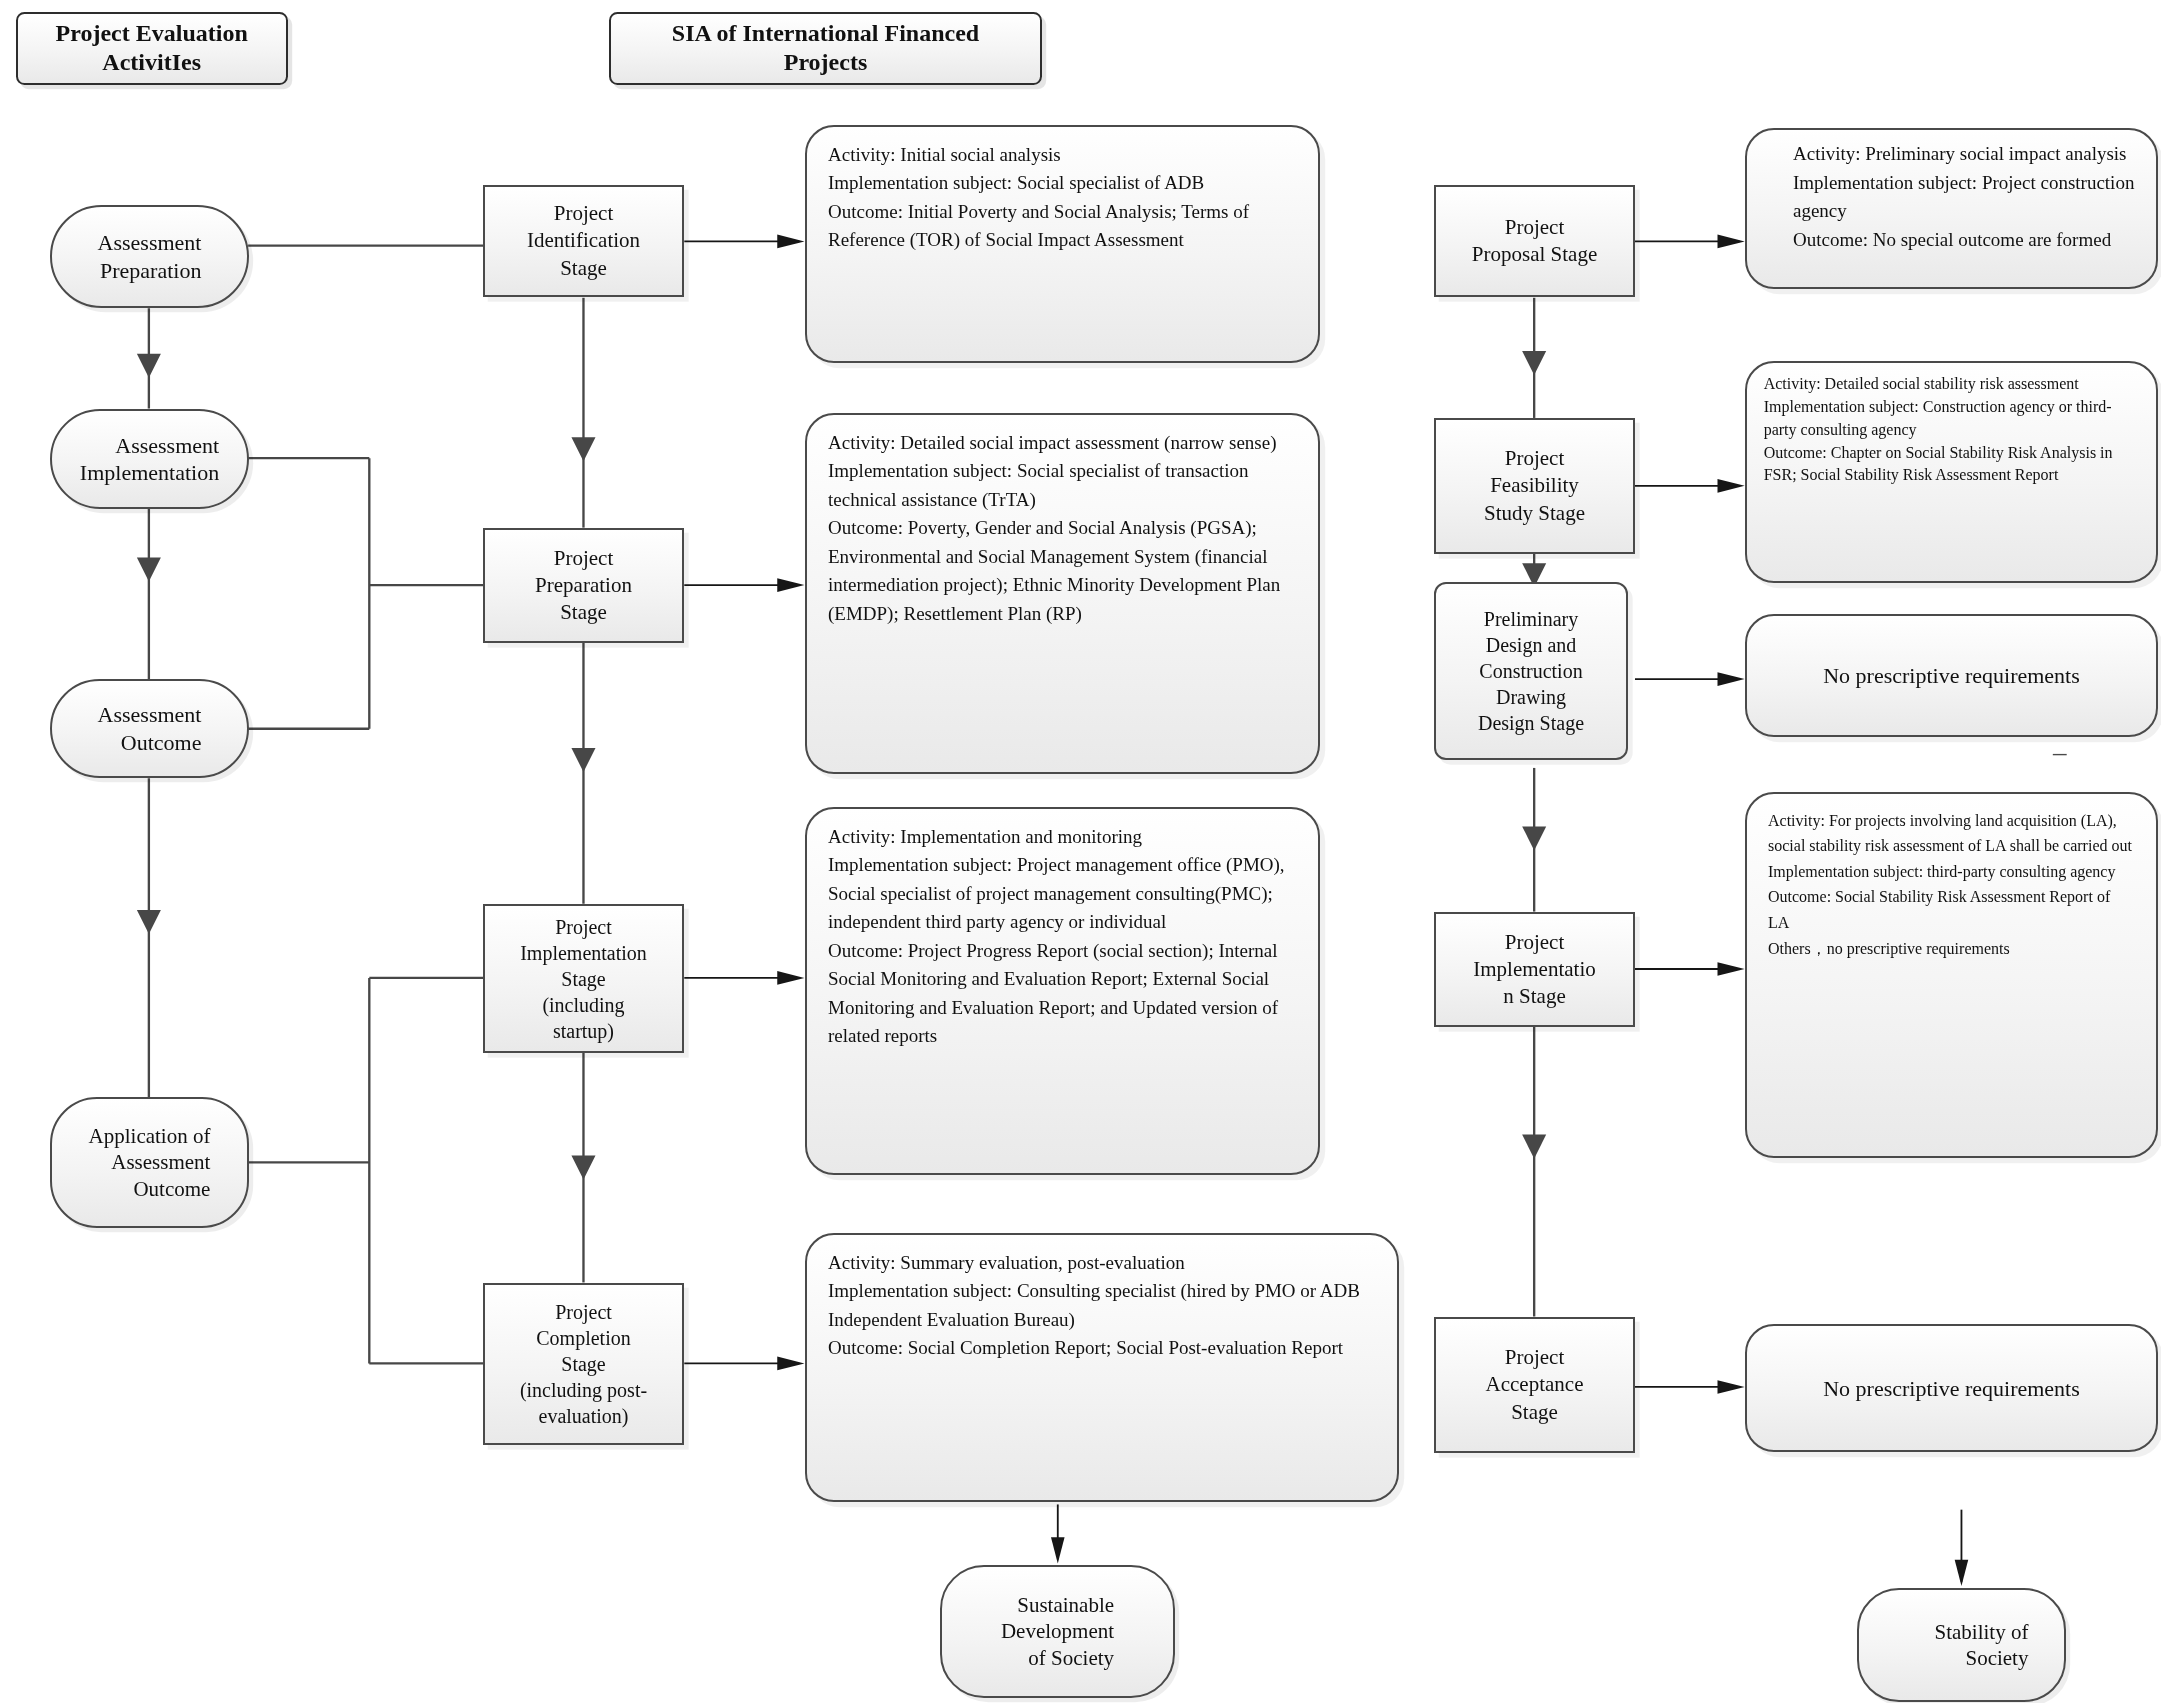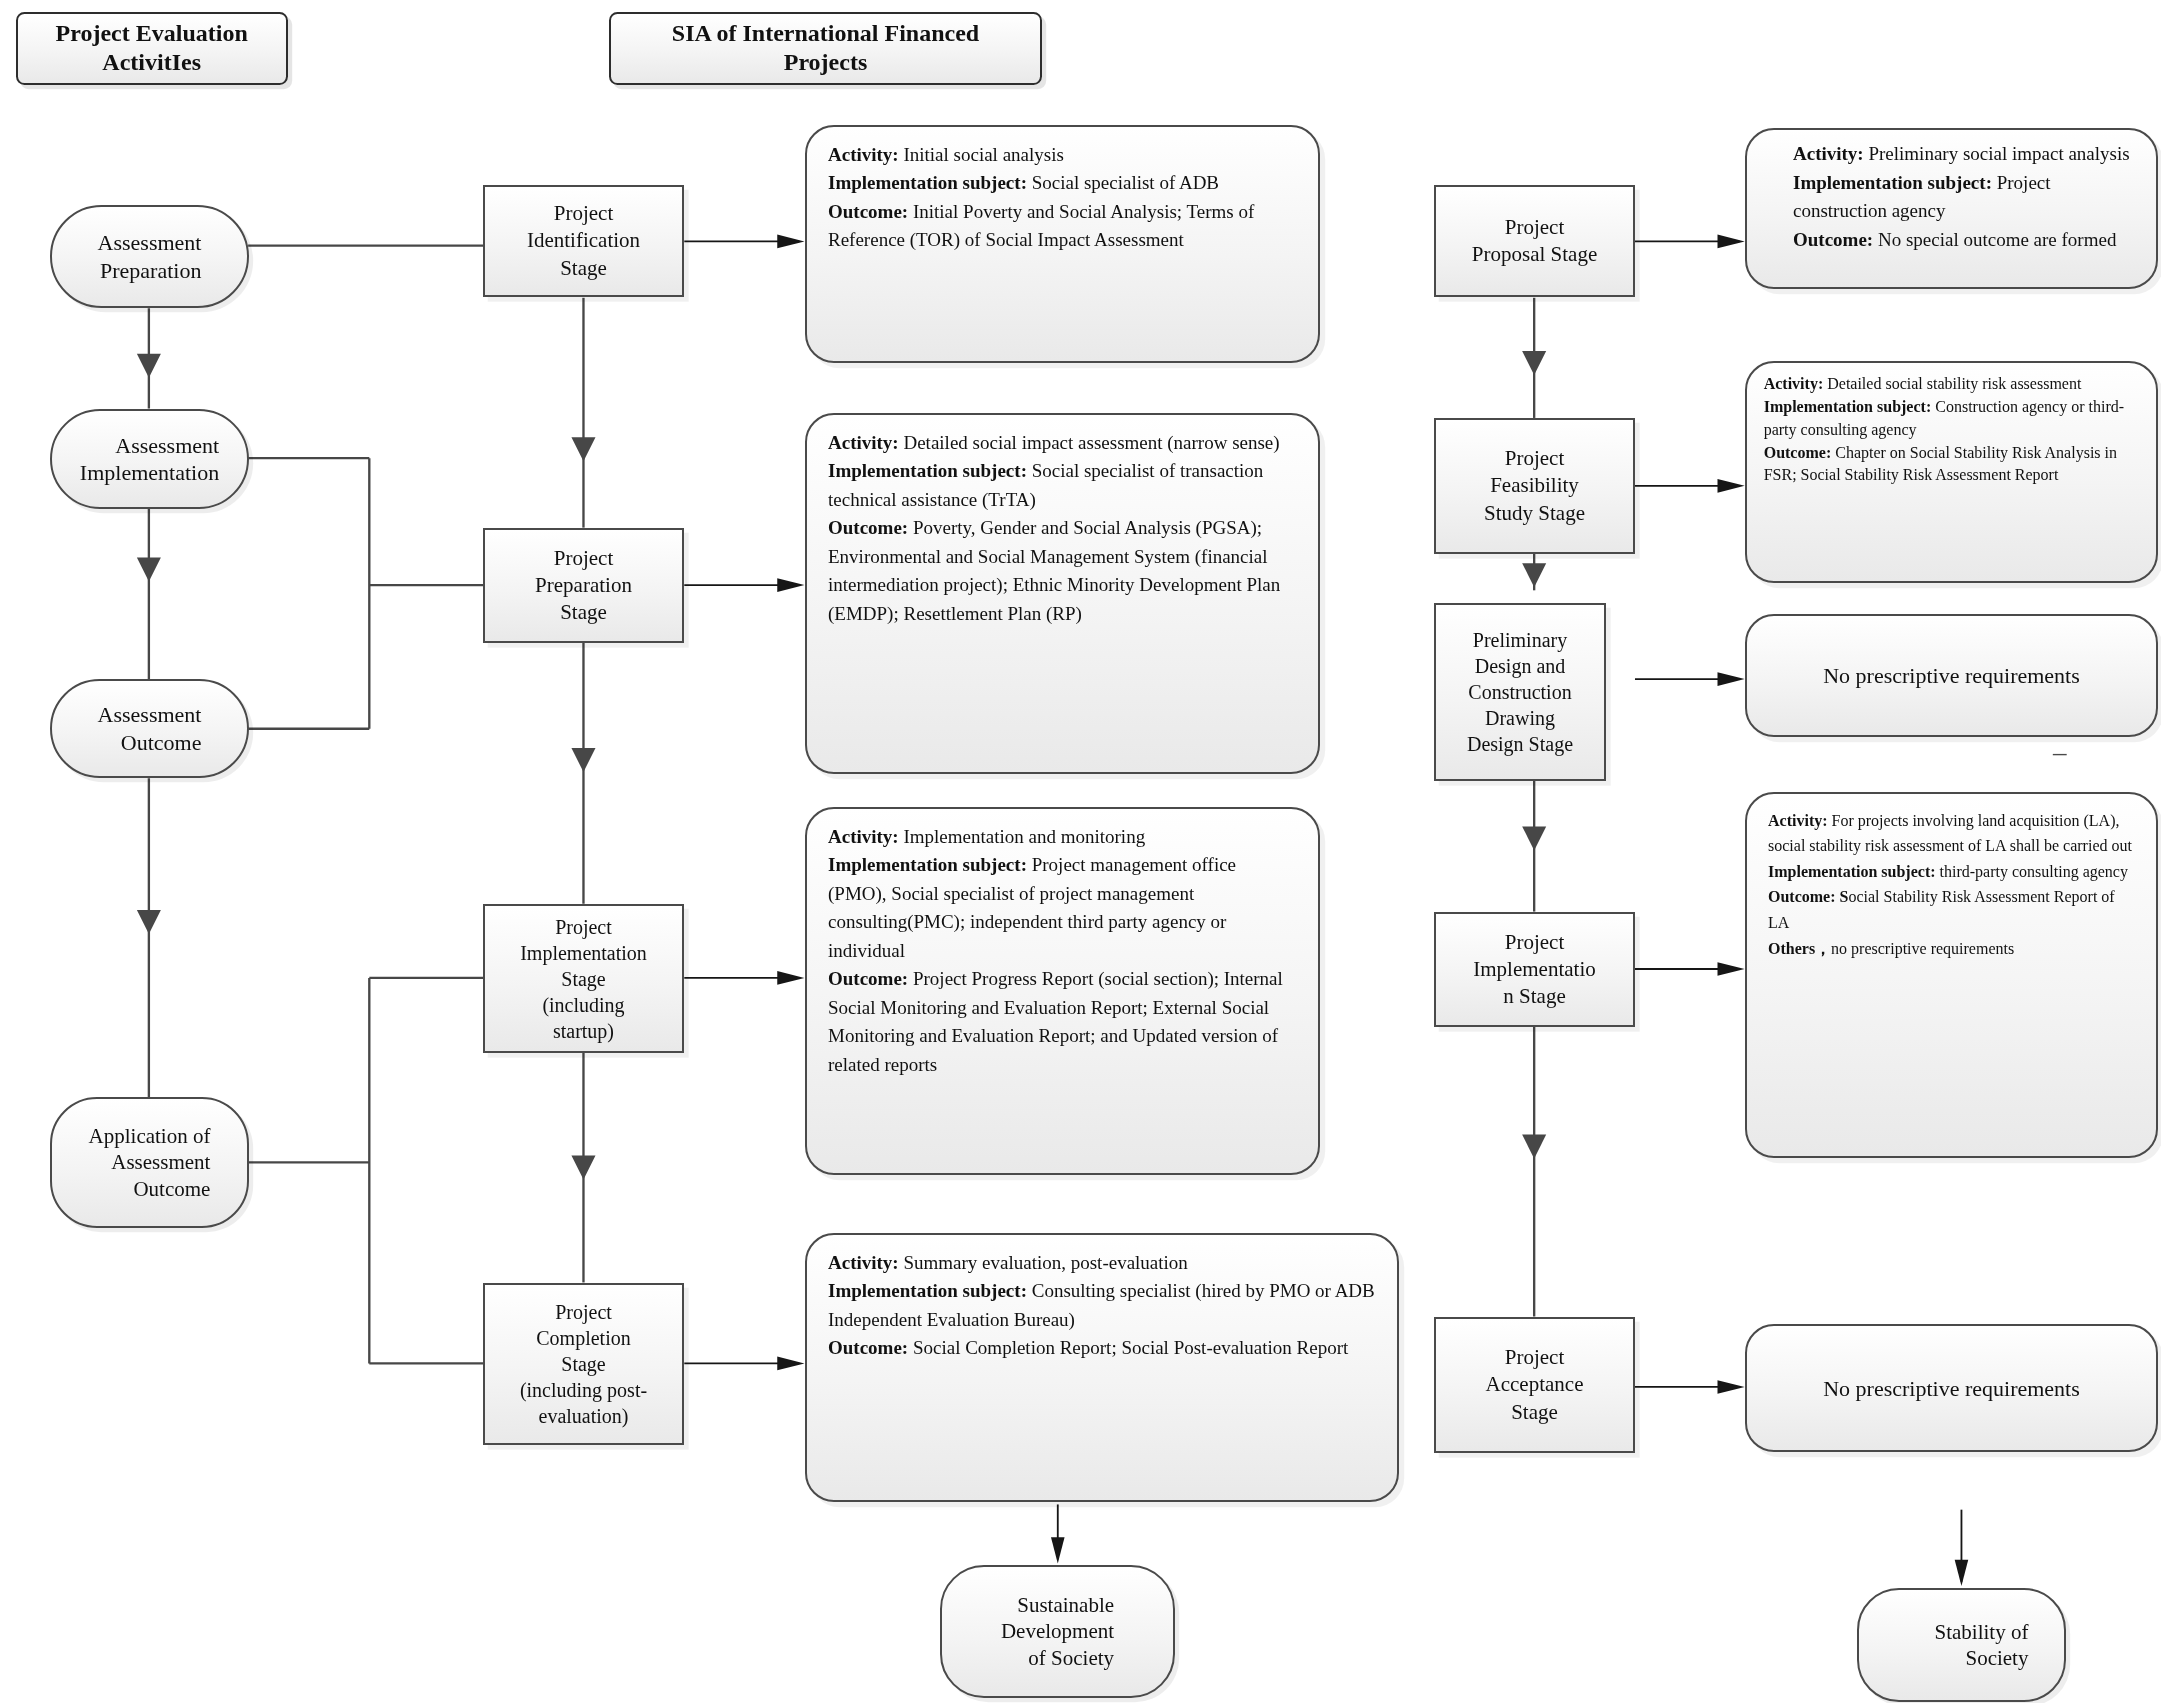--- a/index.html
+++ b/index.html
@@ -33,21 +33,21 @@
   .stage.sm{font-size:20px;}
   .detail{
     border-radius:29px;padding:13.6px 21px;overflow:hidden;
     font-size:19px;line-height:1.5;white-space:pre-line;text-align:left;
     box-shadow:5.2px 5.2px 0 rgba(0,0,0,0.06);
   }
   .detail.big{font-size:16px;line-height:1.6;}
   .detail.small{font-size:16px;line-height:1.42;padding:10.4px 16.7px;}
   .detail.centered{display:flex;align-items:center;justify-content:center;
     text-align:center;padding:0;font-size:22px;}
-  .detail b{font-weight:bold;}
+  .detail b{font-weight:normal;}
   .stray{position:absolute;z-index:1;font-size:27px;color:#4a4a4a;line-height:1;}
 </style>
 </head>
 <body>
 
 <div id="canvas">
 
   <svg id="wires" width="2161" height="1703" viewBox="0 0 4137 3260">
     <g stroke="#474747" stroke-width="4.5" fill="none">
 
@@ -165,21 +165,21 @@
 
   <div class="node oval" style="left:940px;top:1565px;width:235px;height:133px;border-radius:44px;font-size:21px;">Sustainable
 Development
 of Society</div>
 
   <div class="node stage" style="left:1434px;top:185px;width:201px;height:112px;">Project
 Proposal Stage</div>
   <div class="node stage" style="left:1434px;top:418px;width:201px;height:136px;">Project
 Feasibility
 Study Stage</div>
-  <div class="node stage sm" style="left:1434px;top:603px;width:172px;height:178px;">Preliminary
+  <div class="node stage sm" style="left:1434px;top:582px;width:194px;height:178px;border-radius:12px;">Preliminary
 Design and
 Construction
 Drawing
 Design Stage</div>
   <div class="node stage" style="left:1434px;top:912px;width:201px;height:115px;">Project
 Implementatio
 n Stage</div>
   <div class="node stage" style="left:1434px;top:1317px;width:201px;height:136px;">Project
 Acceptance
 Stage</div>

